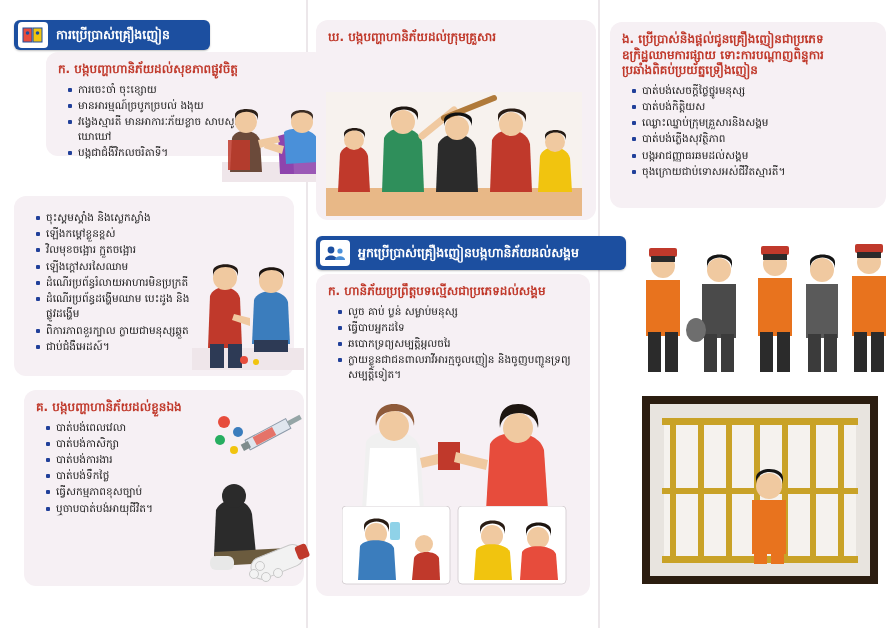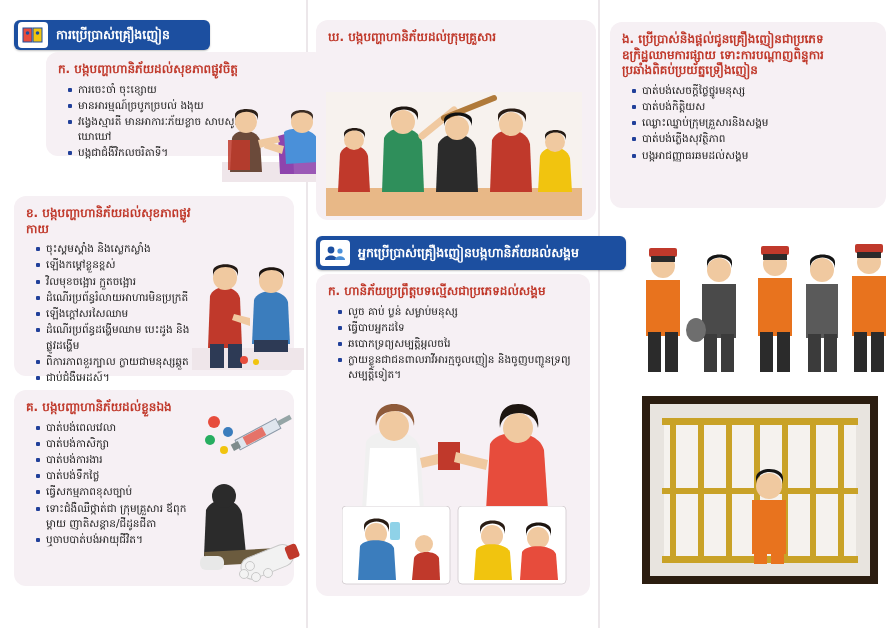--- a/index.html
+++ b/index.html
@@ -157,27 +157,26 @@
           <circle cx="24" cy="36" r="11" fill="#f0c9a0"></circle>
           <path d="M13 34 C14 23 35 23 36 34 L36 29 C36 21 13 21 13 29 Z" fill="#2c2018"></path>
           <path d="M36 54 L56 50 L58 56 L38 62 Z" fill="#f0c9a0"></path>
           <rect x="6" y="54" width="22" height="30" fill="#c0392b" opacity=".85"></rect>
         </svg>
       </div>
     </div>
 
     <div class="card" style="left:14px; top:196px; width:280px; height:180px;">
       <div style="position:absolute; left:12px; top:10px; width:172px;">
-        <div class="sec-title">ខ. បង្កបញ្ហាហានិភ័យដល់សុខភាពផ្លូវកាយ</div>
         <ul class="bullets">
           <li>ចុះស្គមស្គាំង និងស្លេកស្លាំង</li>
           <li>ឡើងកម្ដៅខ្លួនខ្ពស់</li>
           <li>វិលមុខចង្អោរ ក្អួតចង្អោរ</li>
+          <li>ឡើងក្ដៅសរសៃឈាម</li>
           <li>ដំណើរប្រព័ន្ធរំលាយអាហារមិនប្រក្រតី</li>
-          <li>ឡើងក្ដៅសរសៃឈាម</li>
           <li>ដំណើរប្រព័ន្ធដង្ហើមឈាម បេះដូង និងផ្លូវដង្ហើម</li>
           <li>ពិការភាពខួរក្បាល ក្លាយជាមនុស្សឆ្កួត</li>
           <li>ជាប់ជំងឺអេដស៍។</li>
         </ul>
       </div>
       <div class="illus" style="left:178px; top:52px; width:112px; height:122px;">
         <svg width="112" height="122" viewBox="0 0 112 122">
           <rect x="0" y="100" width="112" height="22" fill="#efe6ea"></rect>
 
           <path d="M18 48 C22 36 44 36 48 50 L50 100 L16 100 Z" fill="#c0392b"></path>
@@ -190,30 +189,29 @@
           <circle cx="79" cy="33" r="12" fill="#f0c9a0"></circle>
           <path d="M67 31 C68 19 91 19 92 31 L92 26 C92 17 67 17 67 26 Z" fill="#1d1510"></path>
           <path d="M58 70 L42 66 L40 72 L58 78 Z" fill="#f0c9a0"></path>
           <rect x="62" y="92" width="34" height="12" fill="#2d3a55"></rect>
           <circle cx="52" cy="112" r="4" fill="#e74c3c"></circle>
           <circle cx="64" cy="114" r="3" fill="#f1c40f"></circle>
         </svg>
       </div>
     </div>
 
-    <div class="card" style="left:14px; top:390px; width:280px; height:196px;padding-left:44px;">
+    <div class="card" style="left:24px; top:390px; width:280px; height:196px;padding-left:44px;">
       <div style="position:absolute; left:12px; top:10px; width:176px;">
         <div class="sec-title">គ. បង្កបញ្ហាហានិភ័យដល់ខ្លួនឯង</div>
         <ul class="bullets">
           <li>បាត់បង់ពេលវេលា</li>
           <li>បាត់បង់កាសិក្សា</li>
           <li>បាត់បង់ការងារ</li>
           <li>បាត់បង់ទឹកថ្លៃ</li>
           <li>ធ្វើសកម្មភាពខុសច្បាប់</li>
-          <li>ទោះជំងឺឈឺថ្កាត់ជា ក្រុមគ្រួសារ ឪពុកម្ដាយ ញាតិសន្ដាន/ជីដូនជីតា</li>
           <li>ឬចាបបាត់បង់អាយុជីវិត។</li>
         </ul>
       </div>
 
       <div class="illus" style="left:186px; top:18px; width:106px; height:60px;">
         <svg width="106" height="60" viewBox="0 0 106 60">
           <g transform="rotate(-28 60 28)">
             <rect x="36" y="20" width="46" height="11" fill="#dfe6ee" stroke="#8c99a8"></rect>
             <rect x="30" y="22" width="8" height="7" fill="#7f8c8d"></rect>
             <rect x="82" y="23" width="14" height="5" fill="#95a5a6"></rect>
@@ -348,20 +346,21 @@
 
     <div class="card" style="left:10px; top:22px; width:276px; height:186px;">
       <div style="position:absolute; left:12px; top:10px; right:10px;">
         <div class="sec-title">ង. ប្រើប្រាស់និងផ្ដល់ជូនគ្រឿងញៀនជាប្រភេទឧក្រិដ្ឋឈាមការផ្សាយ ទោះការបណ្ដាញពិន្ទុការប្រឆាំងពិគប់ប្រយ័ត្នទ្រឿងញៀន</div>
         <ul class="bullets">
           <li>បាត់បង់សេចក្ដីថ្លៃថ្នូរមនុស្ស</li>
           <li>បាត់បង់កិត្តិយស</li>
           <li>ឈ្លោះឈ្នាប់ក្រុមគ្រួសារនិងសង្គម</li>
           <li>បាត់បង់ភ្លើងសុវត្ថិភាព</li>
           <li>បង្កអាជញ្ញាធរឆមដល់សង្គម</li>
+          <li>ចុងក្រោយជាប់ទោសអស់ជីវិតស្មារតី។</li>
         </ul>
       </div>
     </div>
 
     <div class="illus" style="left:30px; top:218px; width:262px; height:156px;">
       <svg width="262" height="156" viewBox="0 0 262 156">
 
         <g>
           <rect x="16" y="62" width="34" height="56" fill="#e8731e"></rect>
           <circle cx="33" cy="48" r="12" fill="#f0c9a0"></circle>

